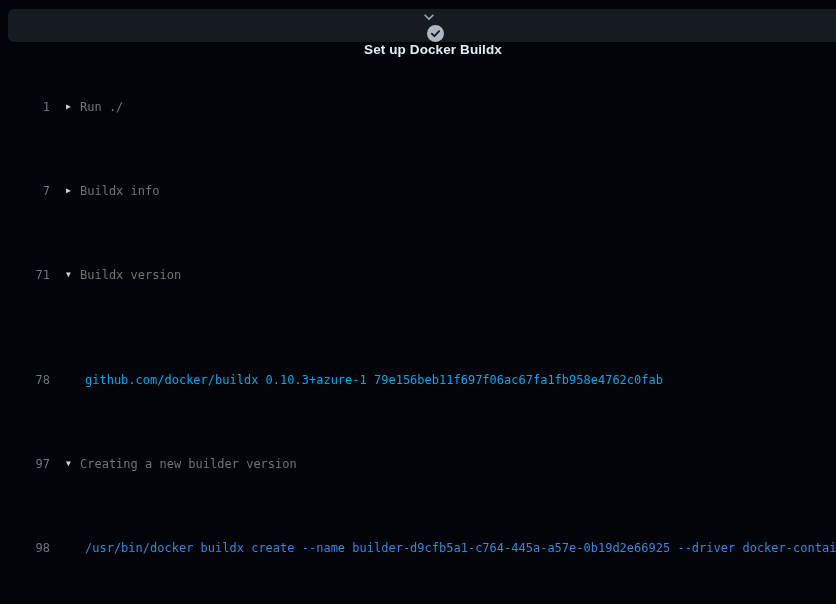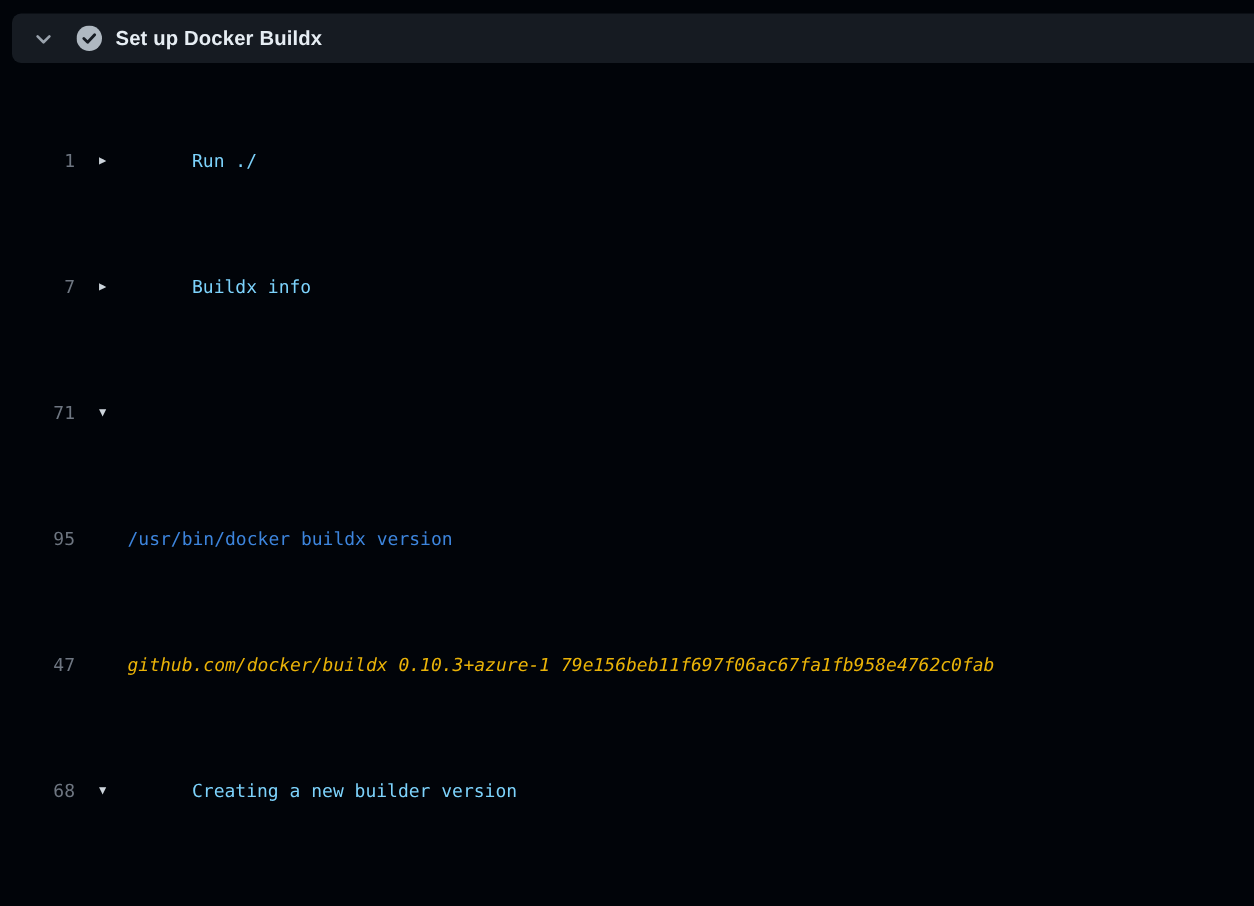--- a/index.html
+++ b/index.html
@@ -11,20 +11,21 @@
   
   .step-header{
     margin:9px 0 0 8px;
     height:33px;
     background:#161b22;
     border-radius:6px 0 0 6px;
     display:flex;align-items:center;
     padding-left:13px;
     box-sizing:border-box;
     cursor:pointer;
+    flex-direction:column;
   }
   .chev{width:16px;height:16px;flex:0 0 16px;display:flex;align-items:center;justify-content:center;}
   .check-wrap{margin-left:14px;width:17px;height:17px;flex:0 0 17px;}
   .step-title{
     margin-left:9px;
     color:#e6edf3;
     font-size:13.5px;
     font-weight:600;
     letter-spacing:.1px;
   }
@@ -56,23 +57,23 @@
     align-items:center;
     white-space:pre;
   }
   .arrow{
     display:inline-block;
     width:14px;
     font-size:8px;
     color:#cdd5dc;
     transform:translateY(-1px);
   }
-  .grp{color:#7dd3fc;margin-left:48px;}
+  .grp{color:#737373;}
   .txt{padding-left:19px;}
-  .txt.output{color:#eab308;font-style:italic;}
+  .txt.output{color:#0ea5e9;}
   .txt.command{color:#3d85dd;}
   .line.group{cursor:pointer;}
 </style>
 </head>
 <body>
 
 <div class="step-header">
   <span class="chev">
     <svg width="14" height="14" viewBox="0 0 16 16">
       <path d="M3.5 6 8 10.5 12.5 6" fill="none" stroke="#9aa3ad" stroke-width="2" stroke-linecap="round" stroke-linejoin="round"></path>
@@ -101,39 +102,34 @@
     <span class="body">
       <span class="arrow">▶</span>
       <span class="grp">Buildx info</span>
     </span>
   </div>
 
   <div class="line group">
     <span class="num">71</span>
     <span class="body">
       <span class="arrow">▼</span>
+      <span class="grp">Buildx version</span>
     </span>
   </div>
 
-  <div class="line">
-    <span class="num">95</span>
-    <span class="body">
-      <span class="txt command">/usr/bin/docker buildx version</span>
-    </span>
-  </div>
 
   <div class="line">
-    <span class="num">47</span>
+    <span class="num">78</span>
     <span class="body">
       <span class="txt output">github.com/docker/buildx 0.10.3+azure-1 79e156beb11f697f06ac67fa1fb958e4762c0fab</span>
     </span>
   </div>
 
   <div class="line group">
-    <span class="num">68</span>
+    <span class="num">97</span>
     <span class="body">
       <span class="arrow">▼</span>
       <span class="grp">Creating a new builder version</span>
     </span>
   </div>
 
   <div class="line">
     <span class="num">98</span>
     <span class="body">
       <span class="txt command">/usr/bin/docker buildx create --name builder-d9cfb5a1-c764-445a-a57e-0b19d2e66925 --driver docker-container</span>

